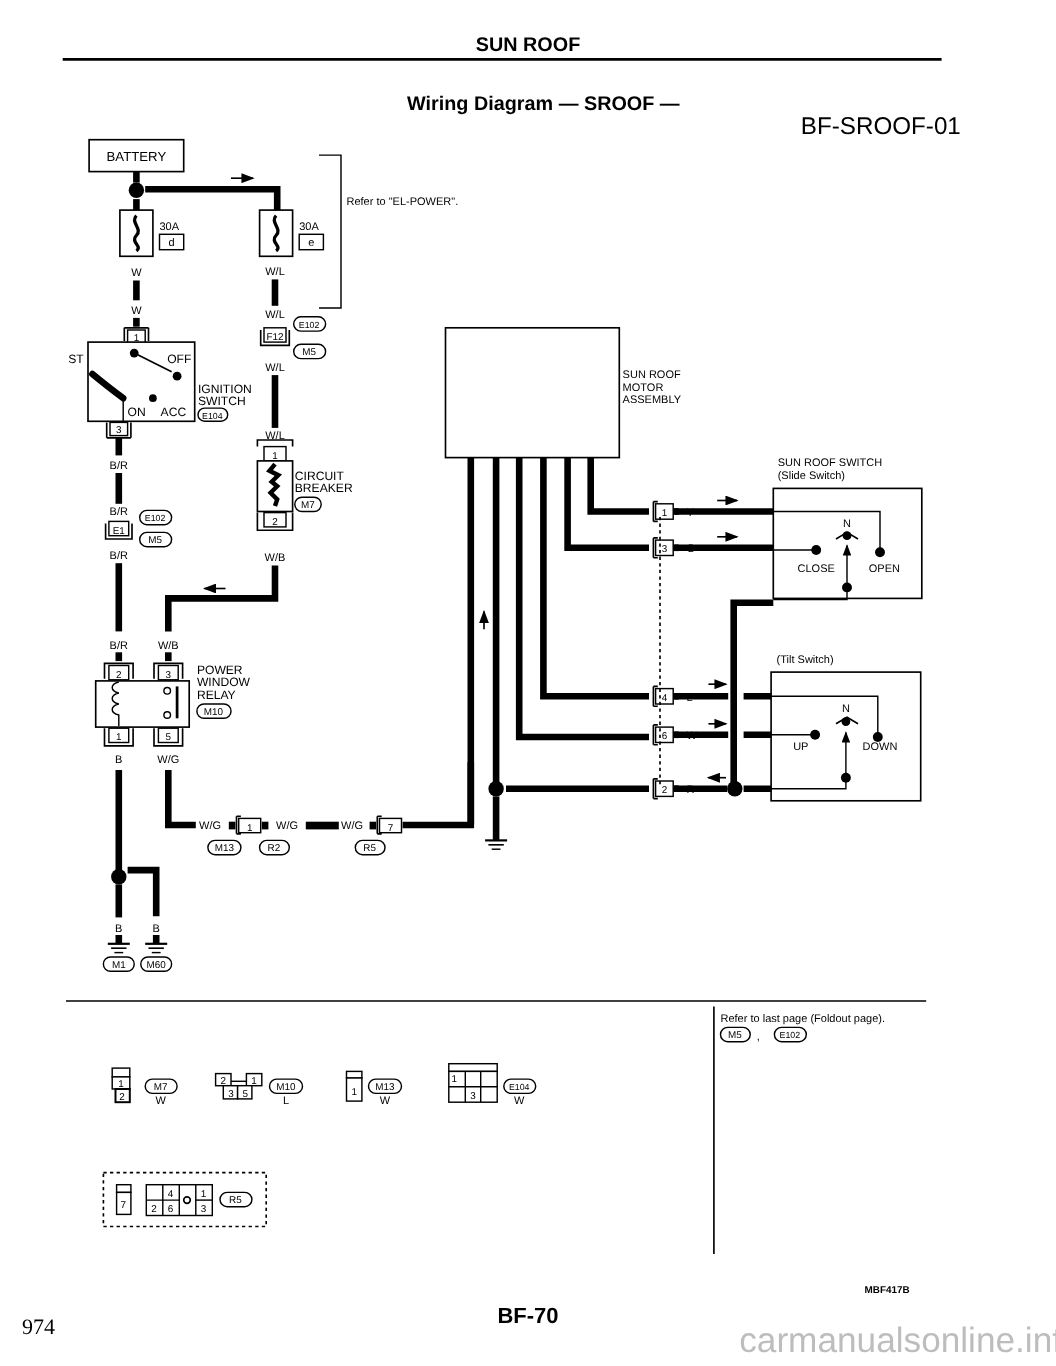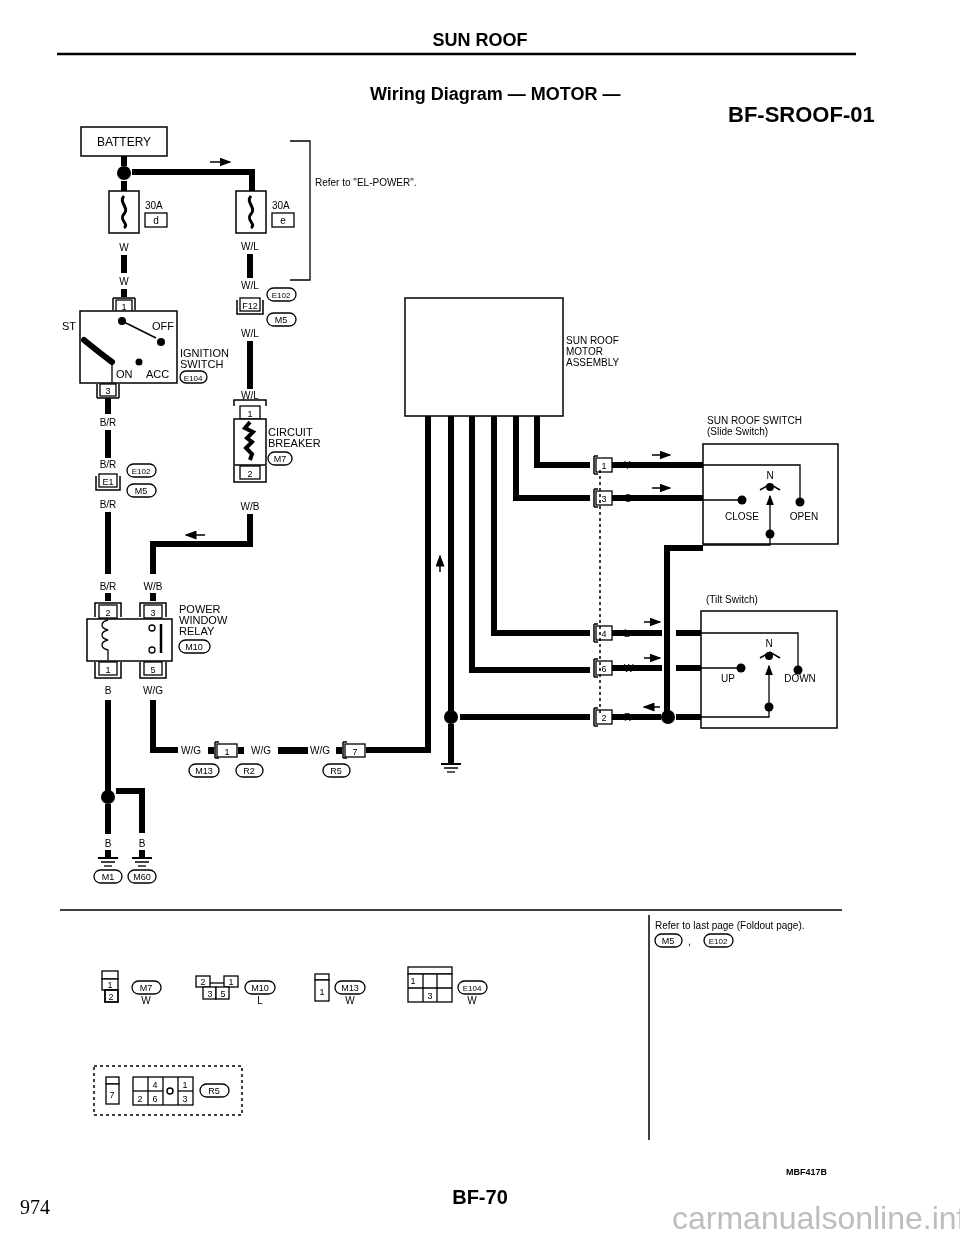--- a/index.html
+++ b/index.html
@@ -2,31 +2,31 @@
 <html><head>
 <meta charset="utf-8">
 <style>
   html,body{margin:0;padding:0;background:#fff;}
   body{width:960px;height:1242px;position:relative;overflow:hidden;font-family:"Liberation Sans",sans-serif;color:#000;}
   #diagram{position:absolute;left:0;top:0;width:960px;height:1242px;}
   .t{font-family:"Liberation Sans",sans-serif;fill:#000;}
   .hdr{position:absolute;font-family:"Liberation Sans",sans-serif;font-weight:bold;}
   #page-title{left:0;width:960px;top:30px;text-align:center;font-size:18px;}
   #diagram-title{left:370px;top:84px;font-size:18px;}
-  #diagram-code{left:728px;top:102px;font-size:22px;font-weight:bold;}
+  #diagram-code{left:728px;top:102px;font-size:22px;font-weight:normal;}
   #page-number-left{left:20px;top:1196px;font-size:20px;font-family:"Liberation Serif",serif;font-weight:normal;}
   #page-number-center{left:0;width:960px;text-align:center;top:1186px;font-size:20px;}
   #figure-code{left:786px;top:1167px;font-size:9px;font-weight:bold;}
   #watermark{left:672px;top:1200px;font-size:32px;color:#bdbdbd;font-weight:normal;}
 </style>
 </head>
 <body>
 
 <div class="hdr" id="page-title">SUN ROOF</div>
-<div class="hdr" id="diagram-title">Wiring Diagram — MOTOR —</div>
+<div class="hdr" id="diagram-title">Wiring Diagram — SROOF —</div>
 <div class="hdr" id="diagram-code">BF-SROOF-01</div>
 
 <svg id="diagram" viewBox="0 0 960 1242" xmlns="http://www.w3.org/2000/svg">
   <defs>
     <marker id="arr" markerWidth="8" markerHeight="6" refX="7" refY="3" orient="auto">
       <path d="M0,0 L8,3 L0,6 z" fill="#000"></path>
     </marker>
   </defs>
 
   <line x1="57" y1="54" x2="856" y2="54" stroke="#000" stroke-width="2.5"></line>

